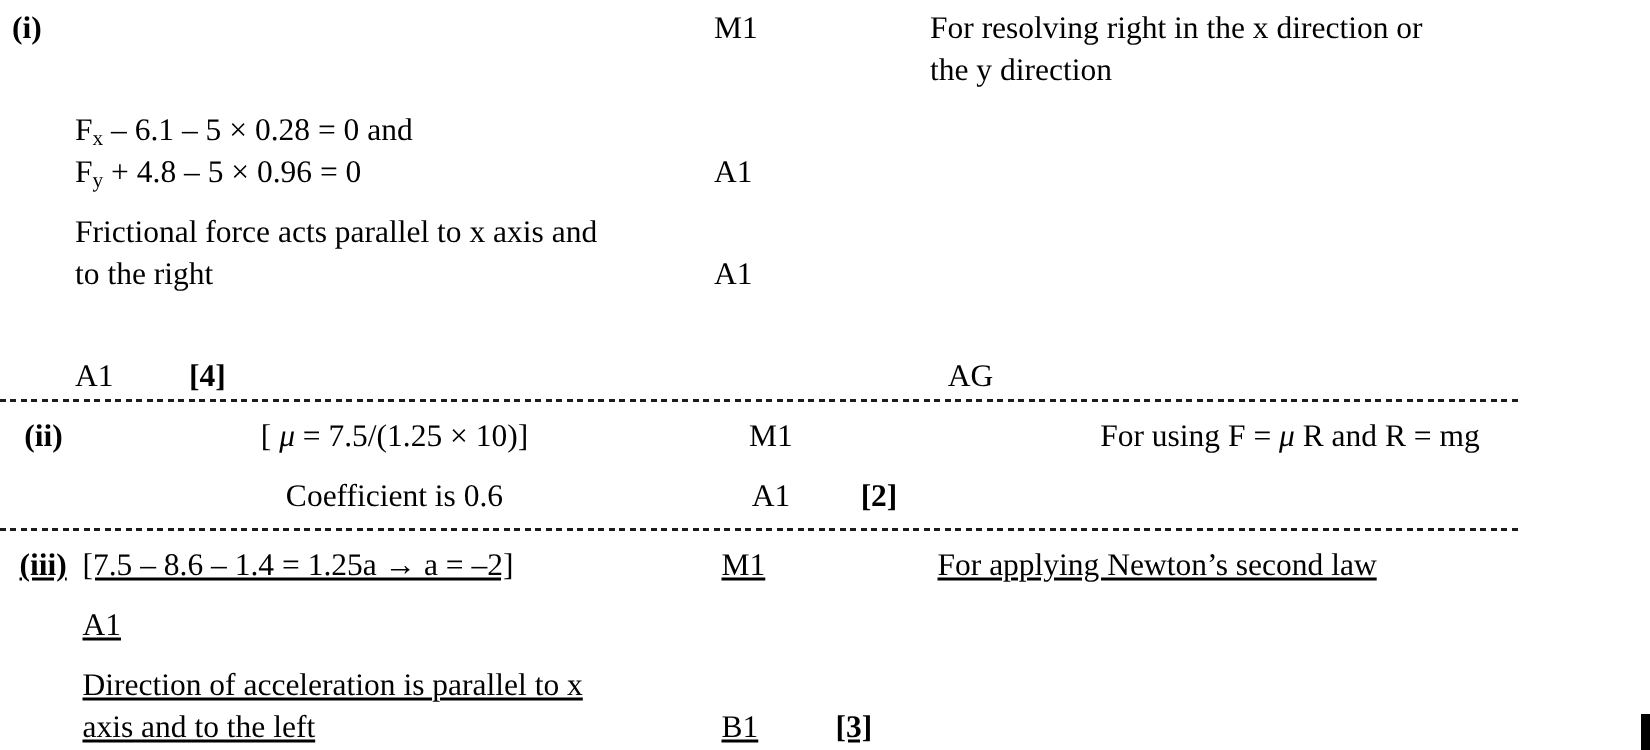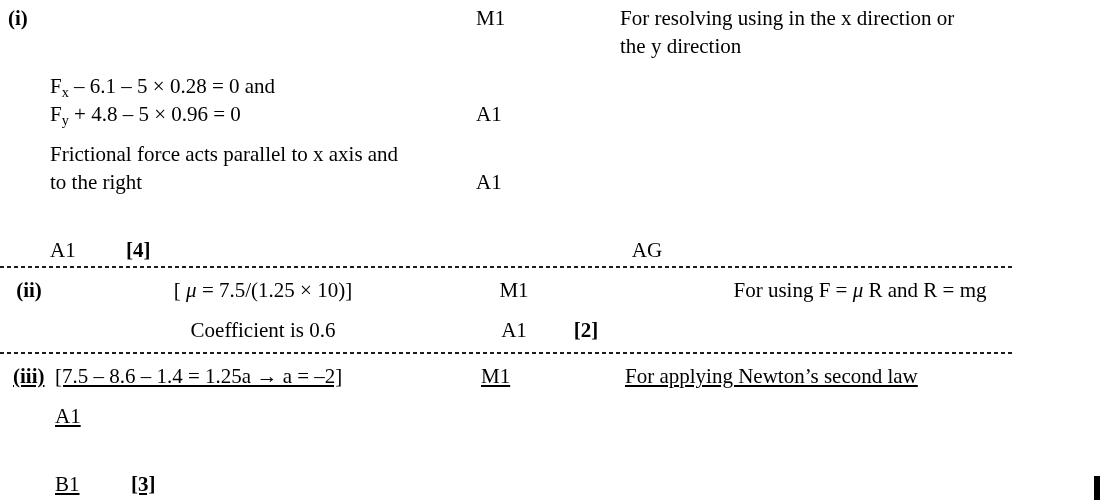--- a/index.html
+++ b/index.html
@@ -48,21 +48,21 @@
 
 <div class="sheet" id="sheet">
   <div class="corner-mark"></div>
 <div class="section sec-i">
       <div class="row">
         <div class="cell label">(i)</div>
         <div class="cell content"></div>
         <div class="cell mark" style="padding-top: 0px;"><span class="line">M1</span></div>
         <div class="cell total" style="padding-top: 0px;"></div>
         <div class="cell comment">
-          <div class="line">For resolving using in the x direction or</div>
+          <div class="line">For resolving right in the x direction or</div>
           <div class="line">the y direction</div>
         </div>
       </div>
       <div class="row">
         <div class="cell label"></div>
         <div class="cell content">
           <div class="line"><span>F</span><sub>x</sub><span> – 6.1 – 5 × 0.28 = 0 and</span></div>
           <div class="line"><span>F</span><sub>y</sub><span> + 4.8 – 5 × 0.96 = 0</span></div>
         </div>
         <div class="cell mark" style="padding-top: 28px;"><span class="line">A1</span></div>
@@ -125,18 +125,22 @@
         </div>
       </div>
       <div class="row">
         <div class="cell label"></div>
         <div class="cell mark" style="padding-top: 0px;"><span class="line">A1</span></div>
         <div class="cell total" style="padding-top: 0px;"></div>
         <div class="cell comment"></div>
       </div>
       <div class="row">
         <div class="cell label"></div>
+        <div class="cell content">
+          <div class="line"><span>Direction of acceleration is parallel to x</span></div>
+          <div class="line"><span>axis and to the left</span></div>
+        </div>
         <div class="cell mark" style="padding-top: 28px;"><span class="line">B1</span></div>
         <div class="cell total" style="padding-top: 28px;"><span class="line">[3]</span></div>
         <div class="cell comment"></div>
       </div>
     </div>
   </div>
 
 </body></html>

